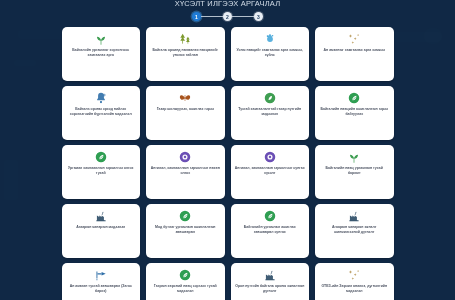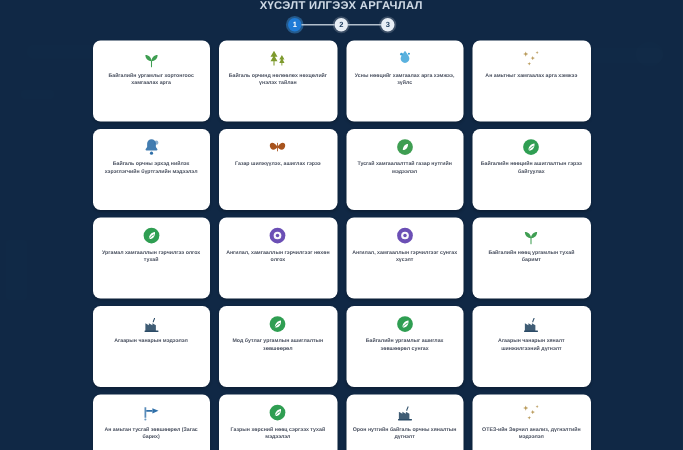--- a/index.html
+++ b/index.html
@@ -11,21 +11,21 @@
   }
   
   #page-behind{position:absolute;inset:0;overflow:hidden;}
   .ghost{position:absolute;background:#24456a;opacity:.55;border-radius:3px;}
   .ghost.pill{border-radius:10px;}
   #dim{position:absolute;inset:0;background:rgba(16,40,68,.90);}
 
   #modal{position:absolute;inset:0;display:flex;flex-direction:column;align-items:center;}
 
   #modal-title{
-    color:#dfe8f2;font-size:7.5px;font-weight:bold;letter-spacing:.2px;
+    color:#dfe8f2;font-size:7.5px;font-weight:normal;letter-spacing:.2px;
     margin-top:-1px;text-align:center;white-space:nowrap;
     opacity:.92;
   }
 
   
   #stepper{display:flex;align-items:center;margin-top:4px;}
   .step{
     width:9px;height:9px;border-radius:50%;
     display:flex;align-items:center;justify-content:center;
     font-size:5px;font-weight:bold;color:#1b3a5c;background:#e8eef5;

